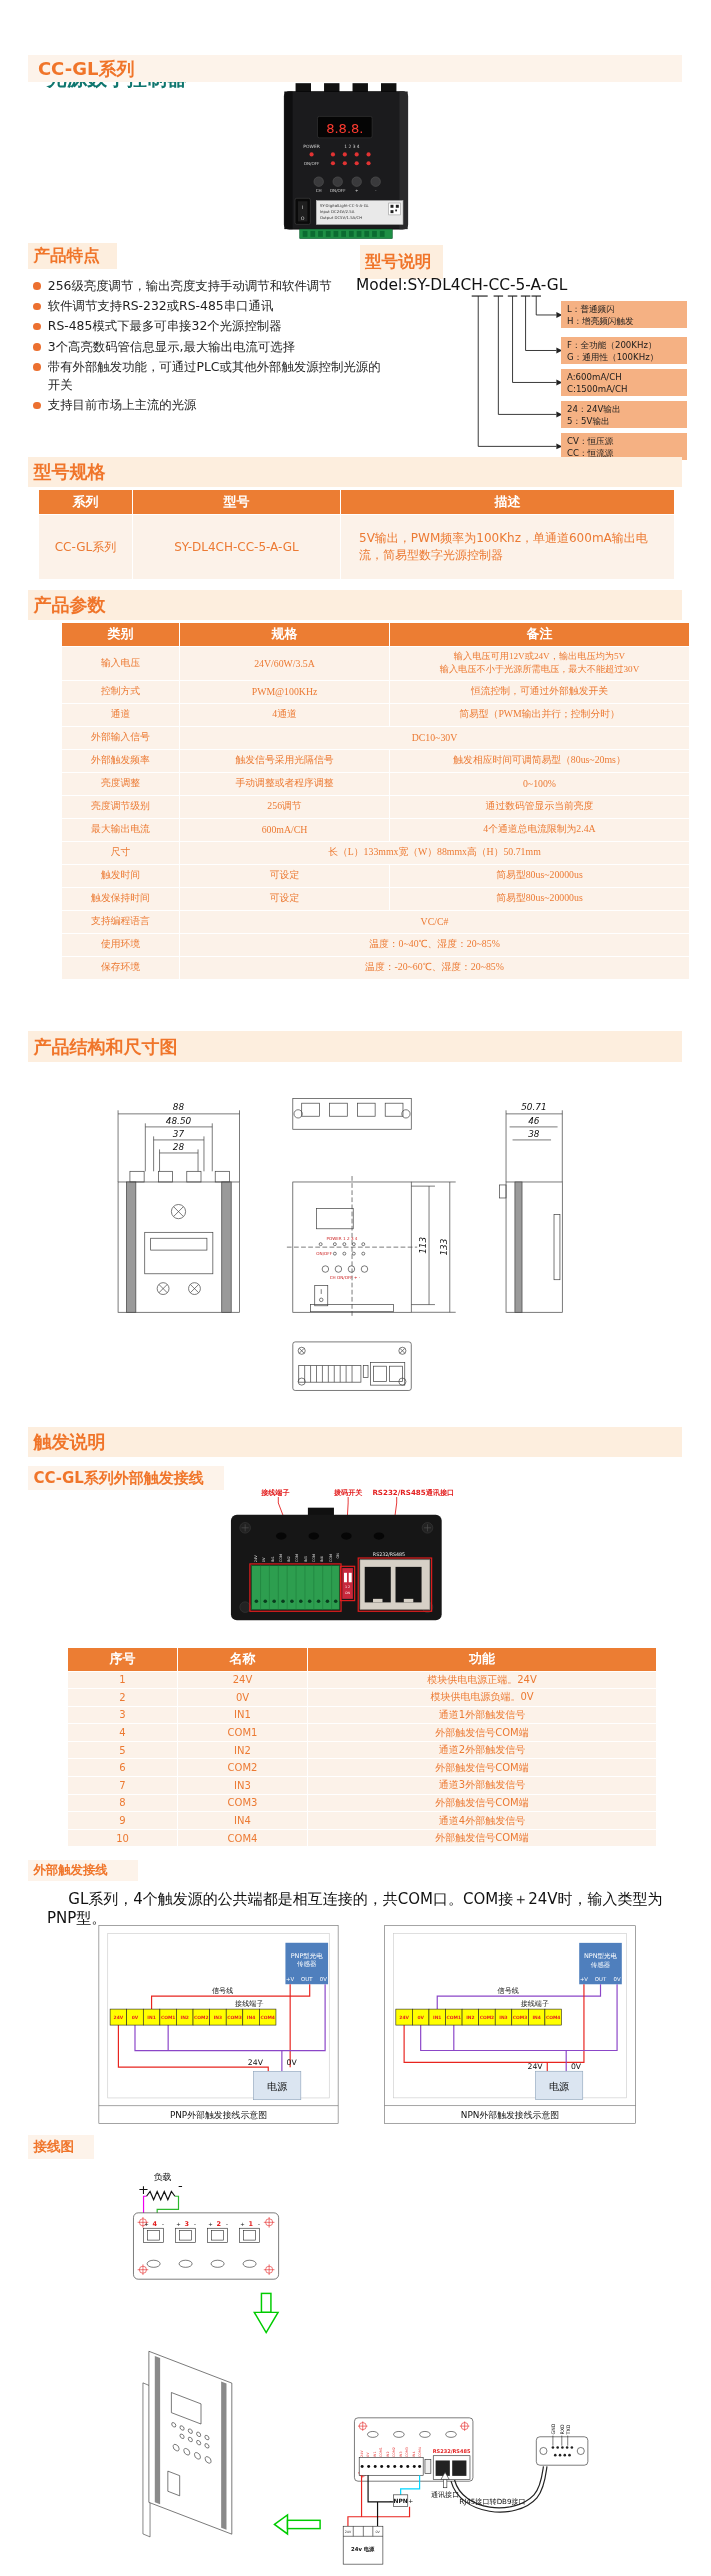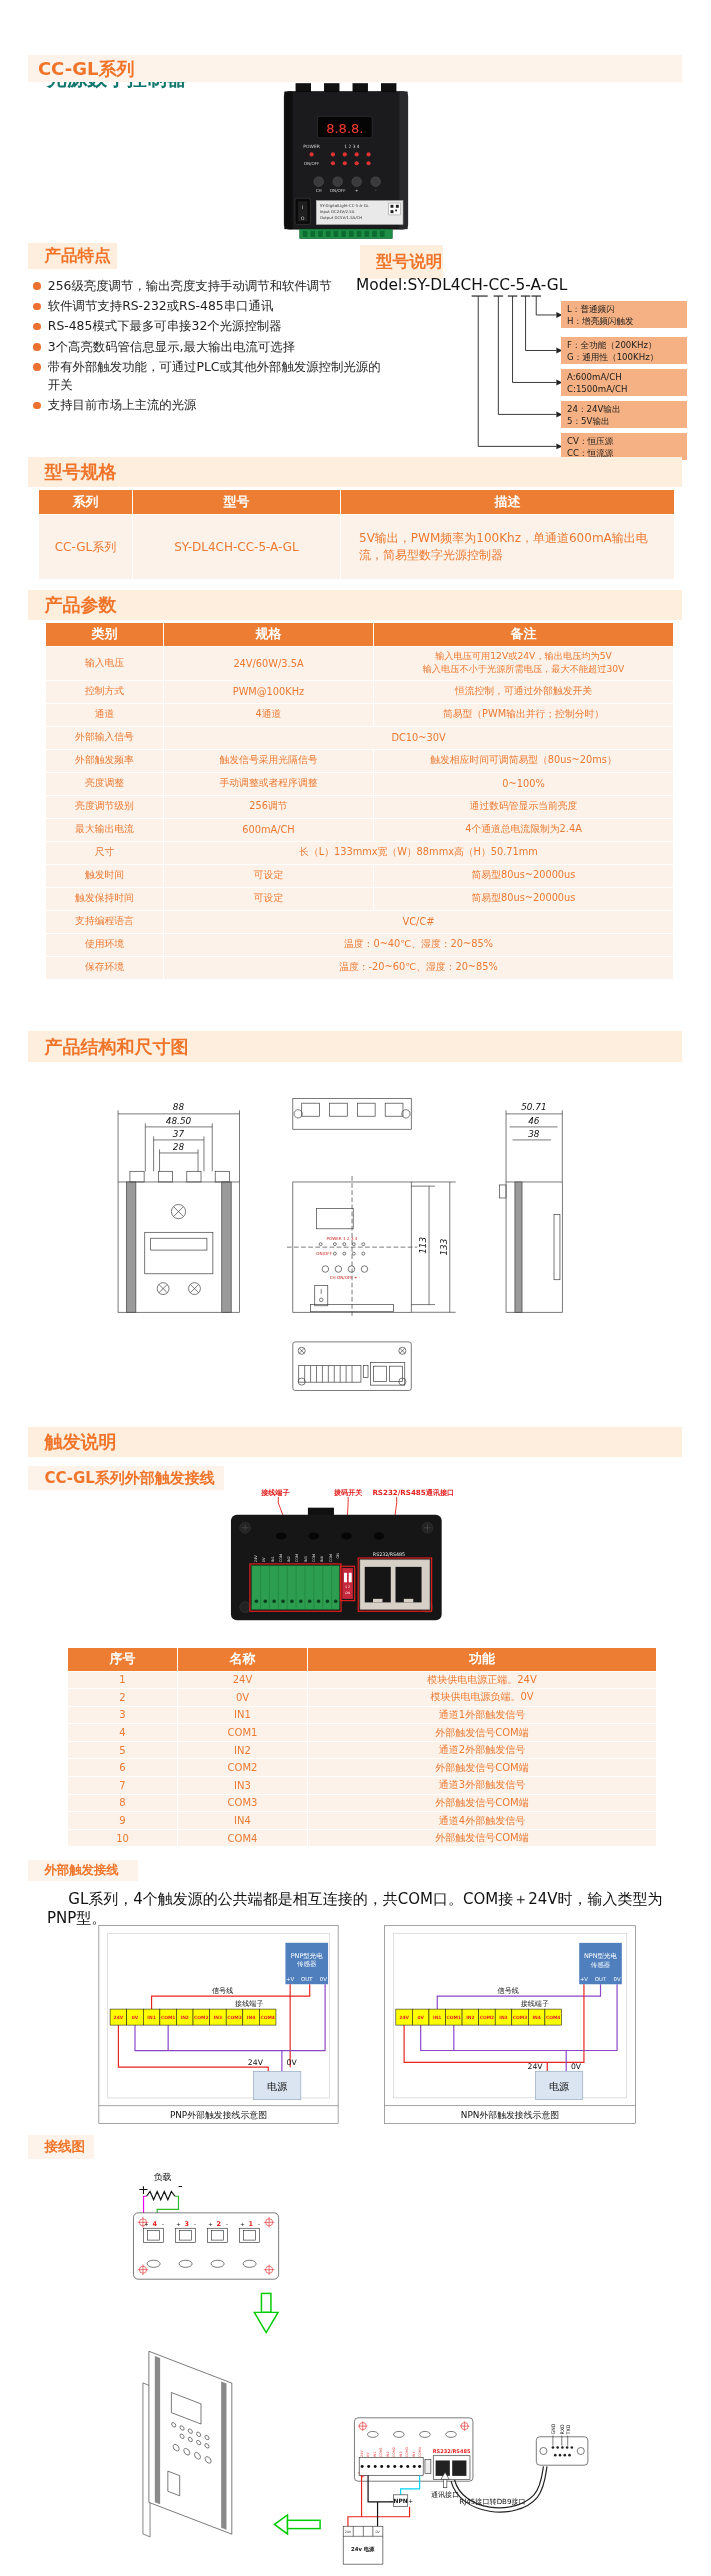--- a/index.html
+++ b/index.html
@@ -1,18 +1,18 @@
 <!DOCTYPE html>
 <html style="font-size:9.5px"><head>
 <meta charset="utf-8">
 <style>
   html,body{margin:0;padding:0;background:#ffffff;font-family:"DejaVu Sans","Liberation Sans",sans-serif;}
   #page{position:relative;width:711px;height:2576px;background:#fff;overflow:hidden;}
   .abs{position:absolute;}
-  .band{position:absolute;background:#fdeede;color:#f0752a;font-weight:bold;display:flex;align-items:center;padding-left:16px;box-sizing:border-box;}
+  .band{position:absolute;background:#fdeede;color:#f0752a;font-weight:bold;display:flex;align-items:center;padding-left:5px;box-sizing:border-box;}
   .page-title{position:absolute;left:47px;top:21.3px;font-size:20px;font-weight:bold;color:#0f766e;margin-top:44px;}
   .series-band{position:absolute;left:28.4px;top:55px;width:654px;height:27px;background:#fdf3ea;color:#f0752a;font-size:18px;font-weight:bold;display:flex;align-items:center;padding-left:9.5px;box-sizing:border-box;}
   
   .features{position:absolute;left:33px;top:277px;width:350px;}
   .feat-item{display:flex;align-items:flex-start;margin-bottom:1.8px;}
   .feat-dot{flex:0 0 7.7px;height:7.7px;border-radius:50%;background:#ec7030;margin:5.3px 7.1px 0 0;}
   .feat-text{font-size:12.4px;line-height:18.4px;color:#1f1f1f;}
   
   .mbox{position:absolute;left:561px;width:126px;height:27px;background:#f5b183;color:#1c1c1c;font-size:8.6px;line-height:12.4px;padding:1.8px 0 0 6px;box-sizing:border-box;}
   .model-code{position:absolute;left:356px;top:276px;font-size:15.4px;color:#111;}
@@ -200,21 +200,21 @@
       <td style="font-size:12px">CC-GL系列</td>
       <td style="font-size:12px">SY-DL4CH-CC-5-A-GL</td>
       <td style="font-size:12px;text-align:left;padding:12px 18px;">5V输出，PWM频率为100Khz，单通道600mA输出电流，简易型数字光源控制器</td>
     </tr>
   </tbody>
     </table>
 
   <div class="band" style="left:28.4px;top:590px;width:654px;height:30px;font-size:18px;">
       <span>产品参数</span>
     </div>
-  <table class="otbl" style="left:45px;top:622px;width:628px;font-size:9.8px;">
+  <table class="otbl" style="left:61px;top:622px;width:628px;font-size:9.8px;font-family:Liberation Serif, serif;">
     <colgroup>
         <col style="width:117px">
         <col style="width:209px">
         <col style="width:299px">
       </colgroup>
     <tbody>
         <tr style="height:22.5px">
       <th>类别</th>
       <th>规格</th>
       <th>备注</th>

